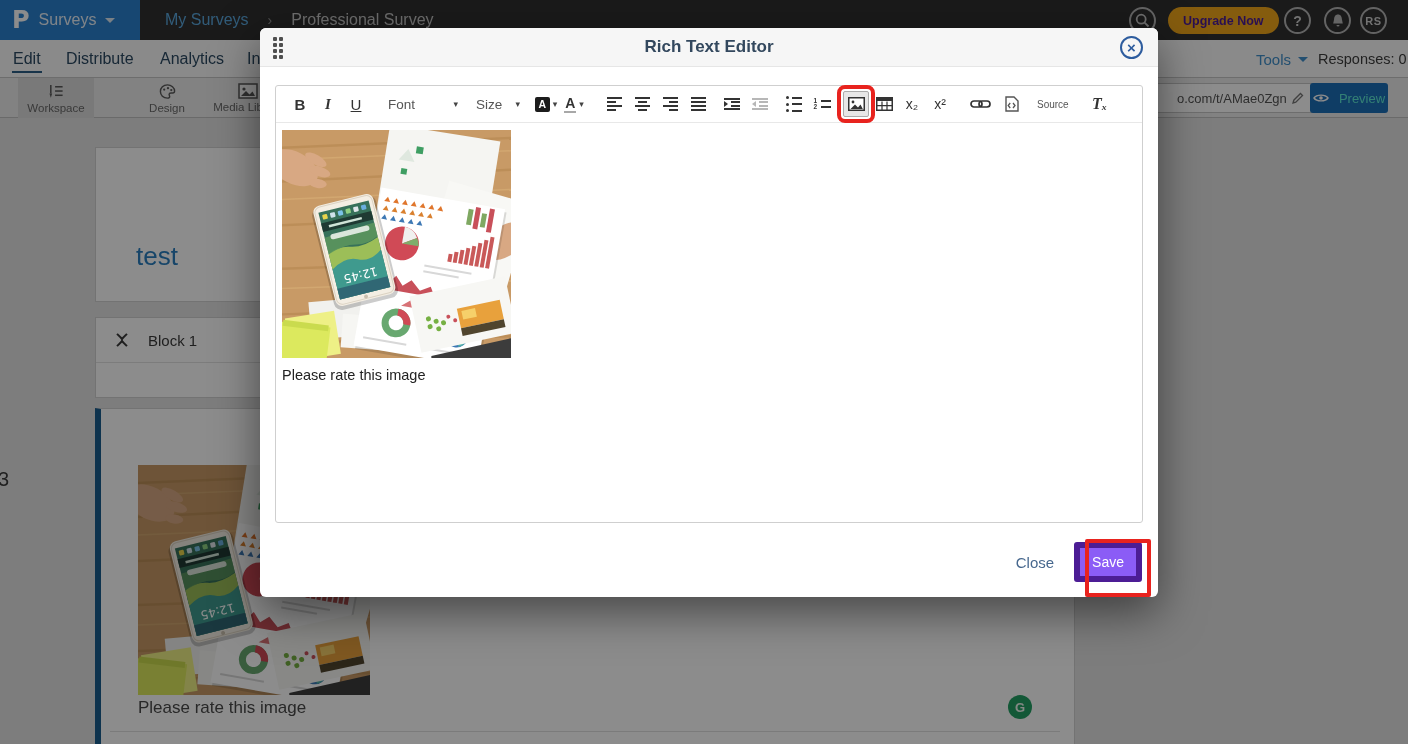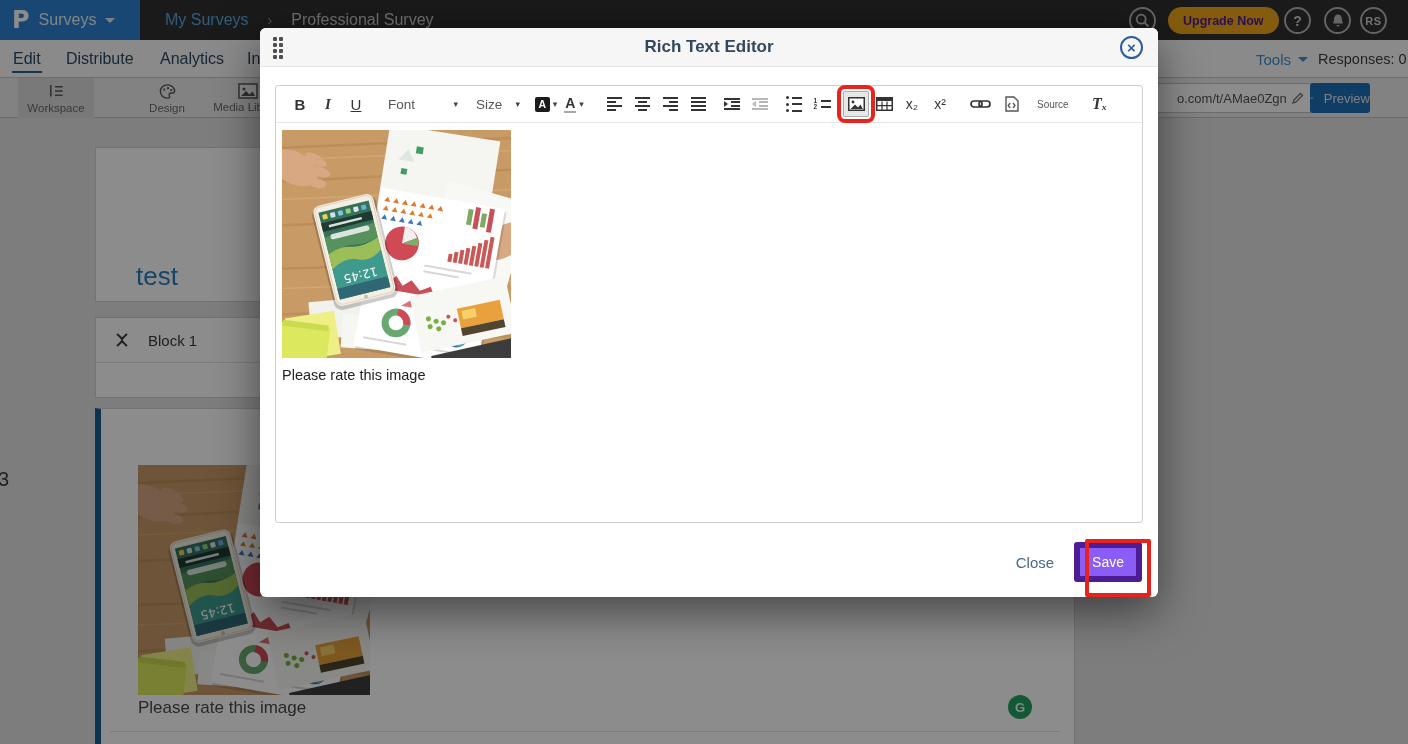--- a/index.html
+++ b/index.html
@@ -38,26 +38,26 @@
   
   .ribbon{position:absolute;top:78px;left:0;right:0;height:40px;background:#ededed;border-bottom:1px solid #c2c2c2;z-index:1}
   .tile{position:absolute;top:0;height:40px;display:flex;flex-direction:column;align-items:center;justify-content:center;gap:2px;color:#6a6a6a;font-size:11.5px;cursor:pointer;white-space:nowrap}
   .tile.sel{background:#dcdcdc}
   .t-work{left:18px;width:76px}
   .t-design{left:131px;width:72px}
   .t-media{left:206px;width:84px}
   .urlbox{position:absolute;left:1134px;top:5px;width:180px;height:30px;background:#fff;border:1px solid #c6c6c6;display:flex;align-items:center}
   .urlval{flex:1;padding-left:42px;font-size:13px;color:#555;white-space:nowrap;overflow:hidden}
   .pencil{margin-right:9px;display:flex;cursor:pointer}
-  .preview{position:absolute;left:1310px;top:5px;width:60px;height:30px;background:#1d6fb8;border-radius:3px;color:#e5e5e5;font-size:13px;display:flex;align-items:center;justify-content:center;gap:10px;cursor:pointer}
+  .preview{position:absolute;left:1310px;top:5px;width:78px;height:30px;background:#1d6fb8;border-radius:3px;color:#5eead4;font-size:13px;display:flex;align-items:center;justify-content:center;gap:10px;cursor:pointer}
 
   
   .card{position:absolute;background:#fff;border:1px solid #d2d2d2}
   .title-card{left:95px;top:147px;width:980px;height:155px}
-  .survey-title{position:absolute;left:40px;bottom:9px;font-size:26px;color:#2a7fc0}
+  .survey-title{position:absolute;left:40px;bottom:29px;font-size:26px;color:#2a7fc0}
   .block-card{left:95px;top:317px;width:980px;height:81px}
   .block-head{height:45px;border-bottom:1px solid #e2e2e2;display:flex;align-items:center;padding-left:22px;gap:22px}
   .collapse{display:flex;flex-direction:column;align-items:center;gap:0;cursor:pointer}
   .chev{width:8px;height:8px;border-right:2px solid #3a3a3a;border-bottom:2px solid #3a3a3a}
   .chev.down{transform:rotate(45deg) translate(-1px,-1px)}
   .chev.up{transform:rotate(-135deg) translate(-1px,-1px)}
   .block-label{font-size:15px;color:#3a3a3a}
   .q-num{position:absolute;left:-2px;top:468px;font-size:20px;color:#3c3c3c}
   .q-card{left:95px;top:408px;width:980px;height:352px;border-left:6px solid #1a5d8f}
   .q-img{position:absolute;left:37px;top:56px;width:232px;height:230px;display:block}

